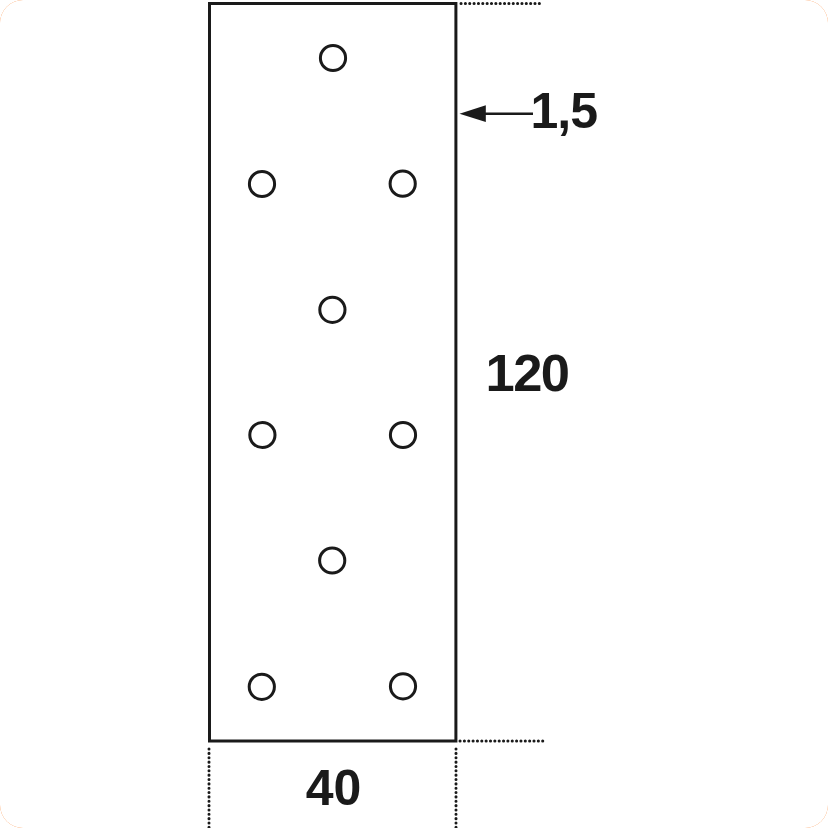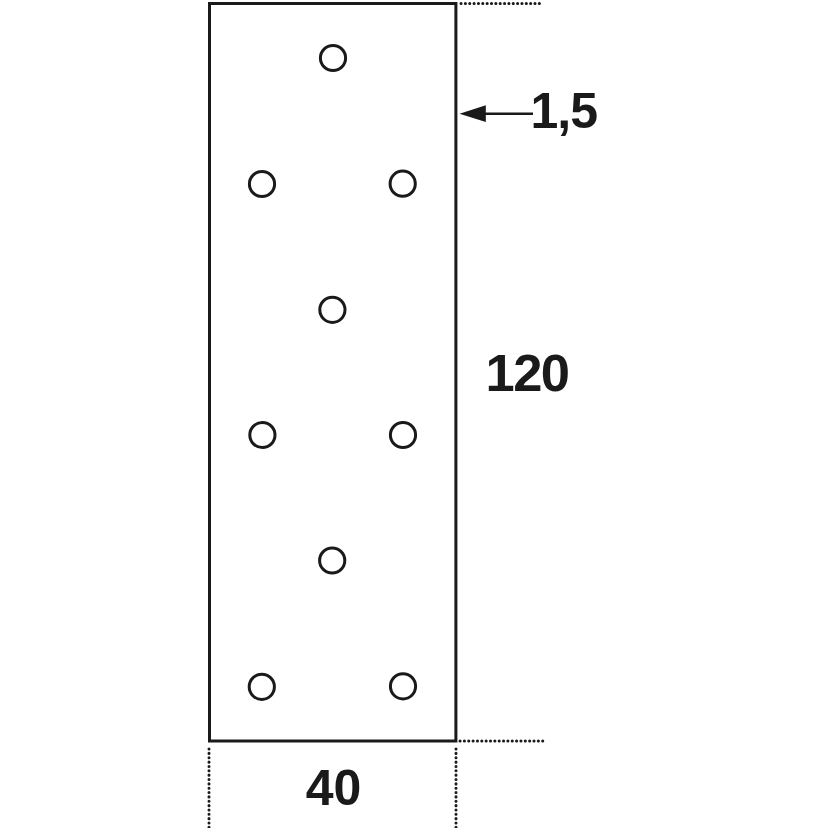--- a/index.html
+++ b/index.html
@@ -1,16 +1,16 @@
 <!DOCTYPE html>
 <html><head>
 <meta charset="utf-8">
 <style>
   html,body{margin:0;padding:0;background:#ffffff;}
-  .page{width:828px;height:828px;position:relative;background:#f97316;overflow:hidden;}
+  .page{width:828px;height:828px;position:relative;background:#f97316;overflow:hidden;border-radius:23px;}
   svg text{font-family:"Liberation Sans", sans-serif;font-weight:bold;fill:#1a1a1a;}
 </style>
 </head>
 <body>
 <div class="page">
 <svg width="828" height="828" viewBox="0 0 828 828" xmlns="http://www.w3.org/2000/svg">
 
   <rect x="0" y="0" width="828" height="828" fill="#ffffff"></rect>
 
   <rect x="209.5" y="3.5" width="246.4" height="737.5" fill="none" stroke="#1a1a1a" stroke-width="3"></rect>

